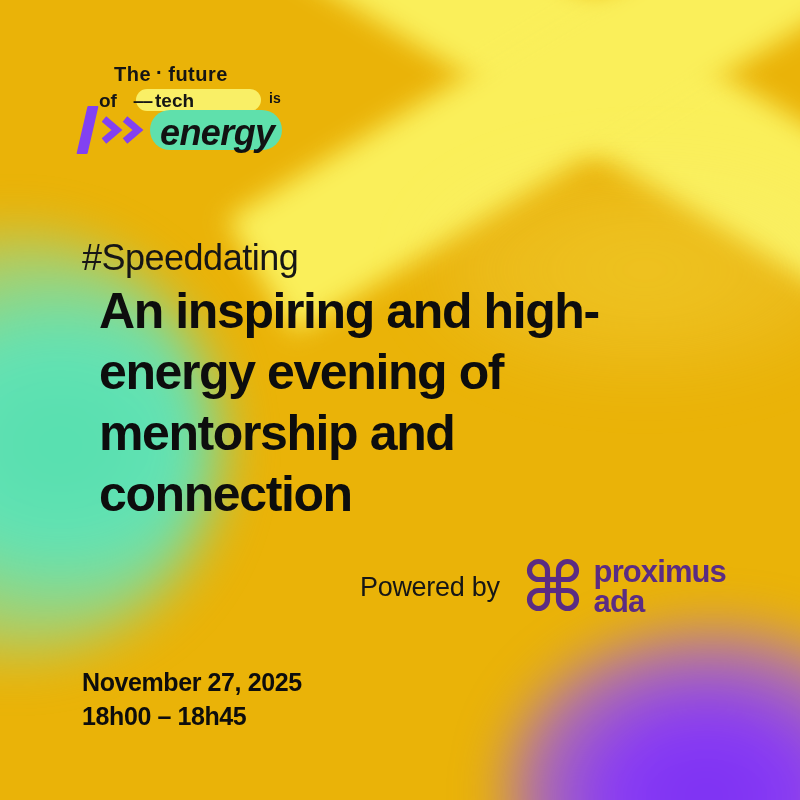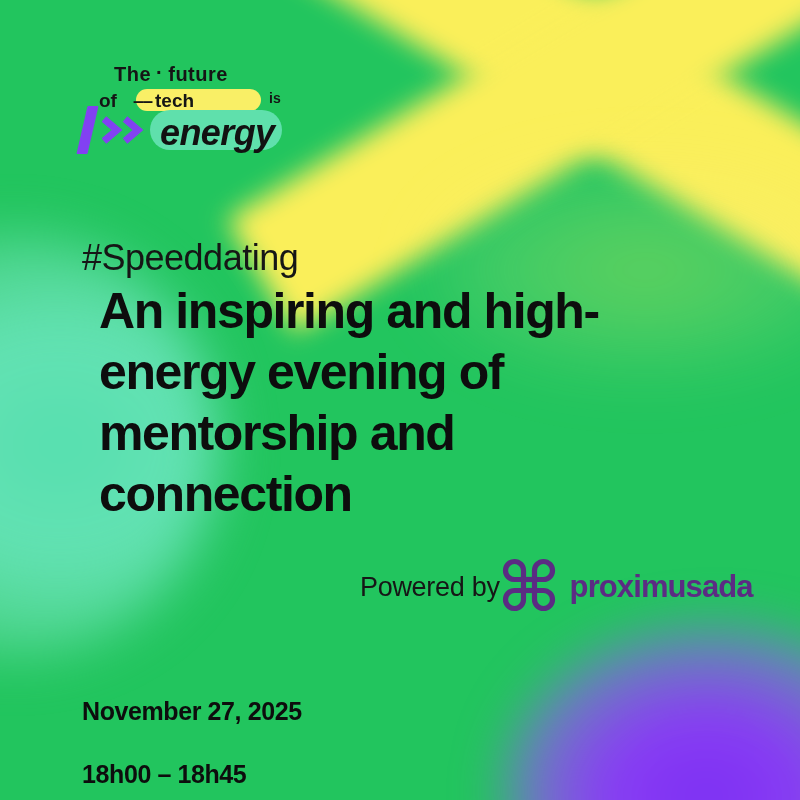--- a/index.html
+++ b/index.html
@@ -9,21 +9,21 @@
   }
   body {
     font-family: "Liberation Sans", sans-serif;
   }
 
   #poster {
     position: relative;
     width: 800px;
     height: 800px;
     overflow: hidden;
-    background: #22c55e;
+    background: #eab308;
   }
 
   
   .bg-layer {
     position: absolute;
     pointer-events: none;
   }
 
   
   #bg-x-wrap {
@@ -231,56 +231,57 @@
   }
   #headline .hl-line { display: block; white-space: nowrap; }
 
   
   #powered-row {
     left: 360px;
     top: 556px;
     height: 62px;
     display: flex;
     align-items: center;
+    gap: 24px;
   }
   #powered-by-label {
     font-size: 27px;
     font-weight: 400;
     letter-spacing: -0.3px;
     color: #161616;
     white-space: nowrap;
   }
   #proximus-logo {
     display: flex;
     align-items: center;
     gap: 12px;
   }
   #proximus-wordmark {
     display: flex;
-    flex-direction: row;
+    flex-direction: column;
     line-height: 0.97;
   }
   #proximus-wordmark .pw {
     font-size: 31px;
     font-weight: 800;
     letter-spacing: -0.9px;
     color: #5b2c83;
   }
 
   
   #event-datetime {
     left: 82px;
     top: 665px;
     font-size: 25px;
     font-weight: 800;
     line-height: 34px;
     letter-spacing: -0.4px;
     color: #0d0d0d;
   }
-  #event-datetime span { display: block; white-space: nowrap; margin-top: 29px; }
+  #event-datetime span { display: block; white-space: nowrap; }
 </style>
 </head>
 <body>
 
 <div id="poster">
 
   <div id="bg-x-wrap">
     <div id="bg-x-bar-a"></div>
     <div id="bg-x-bar-b"></div>
   </div>

